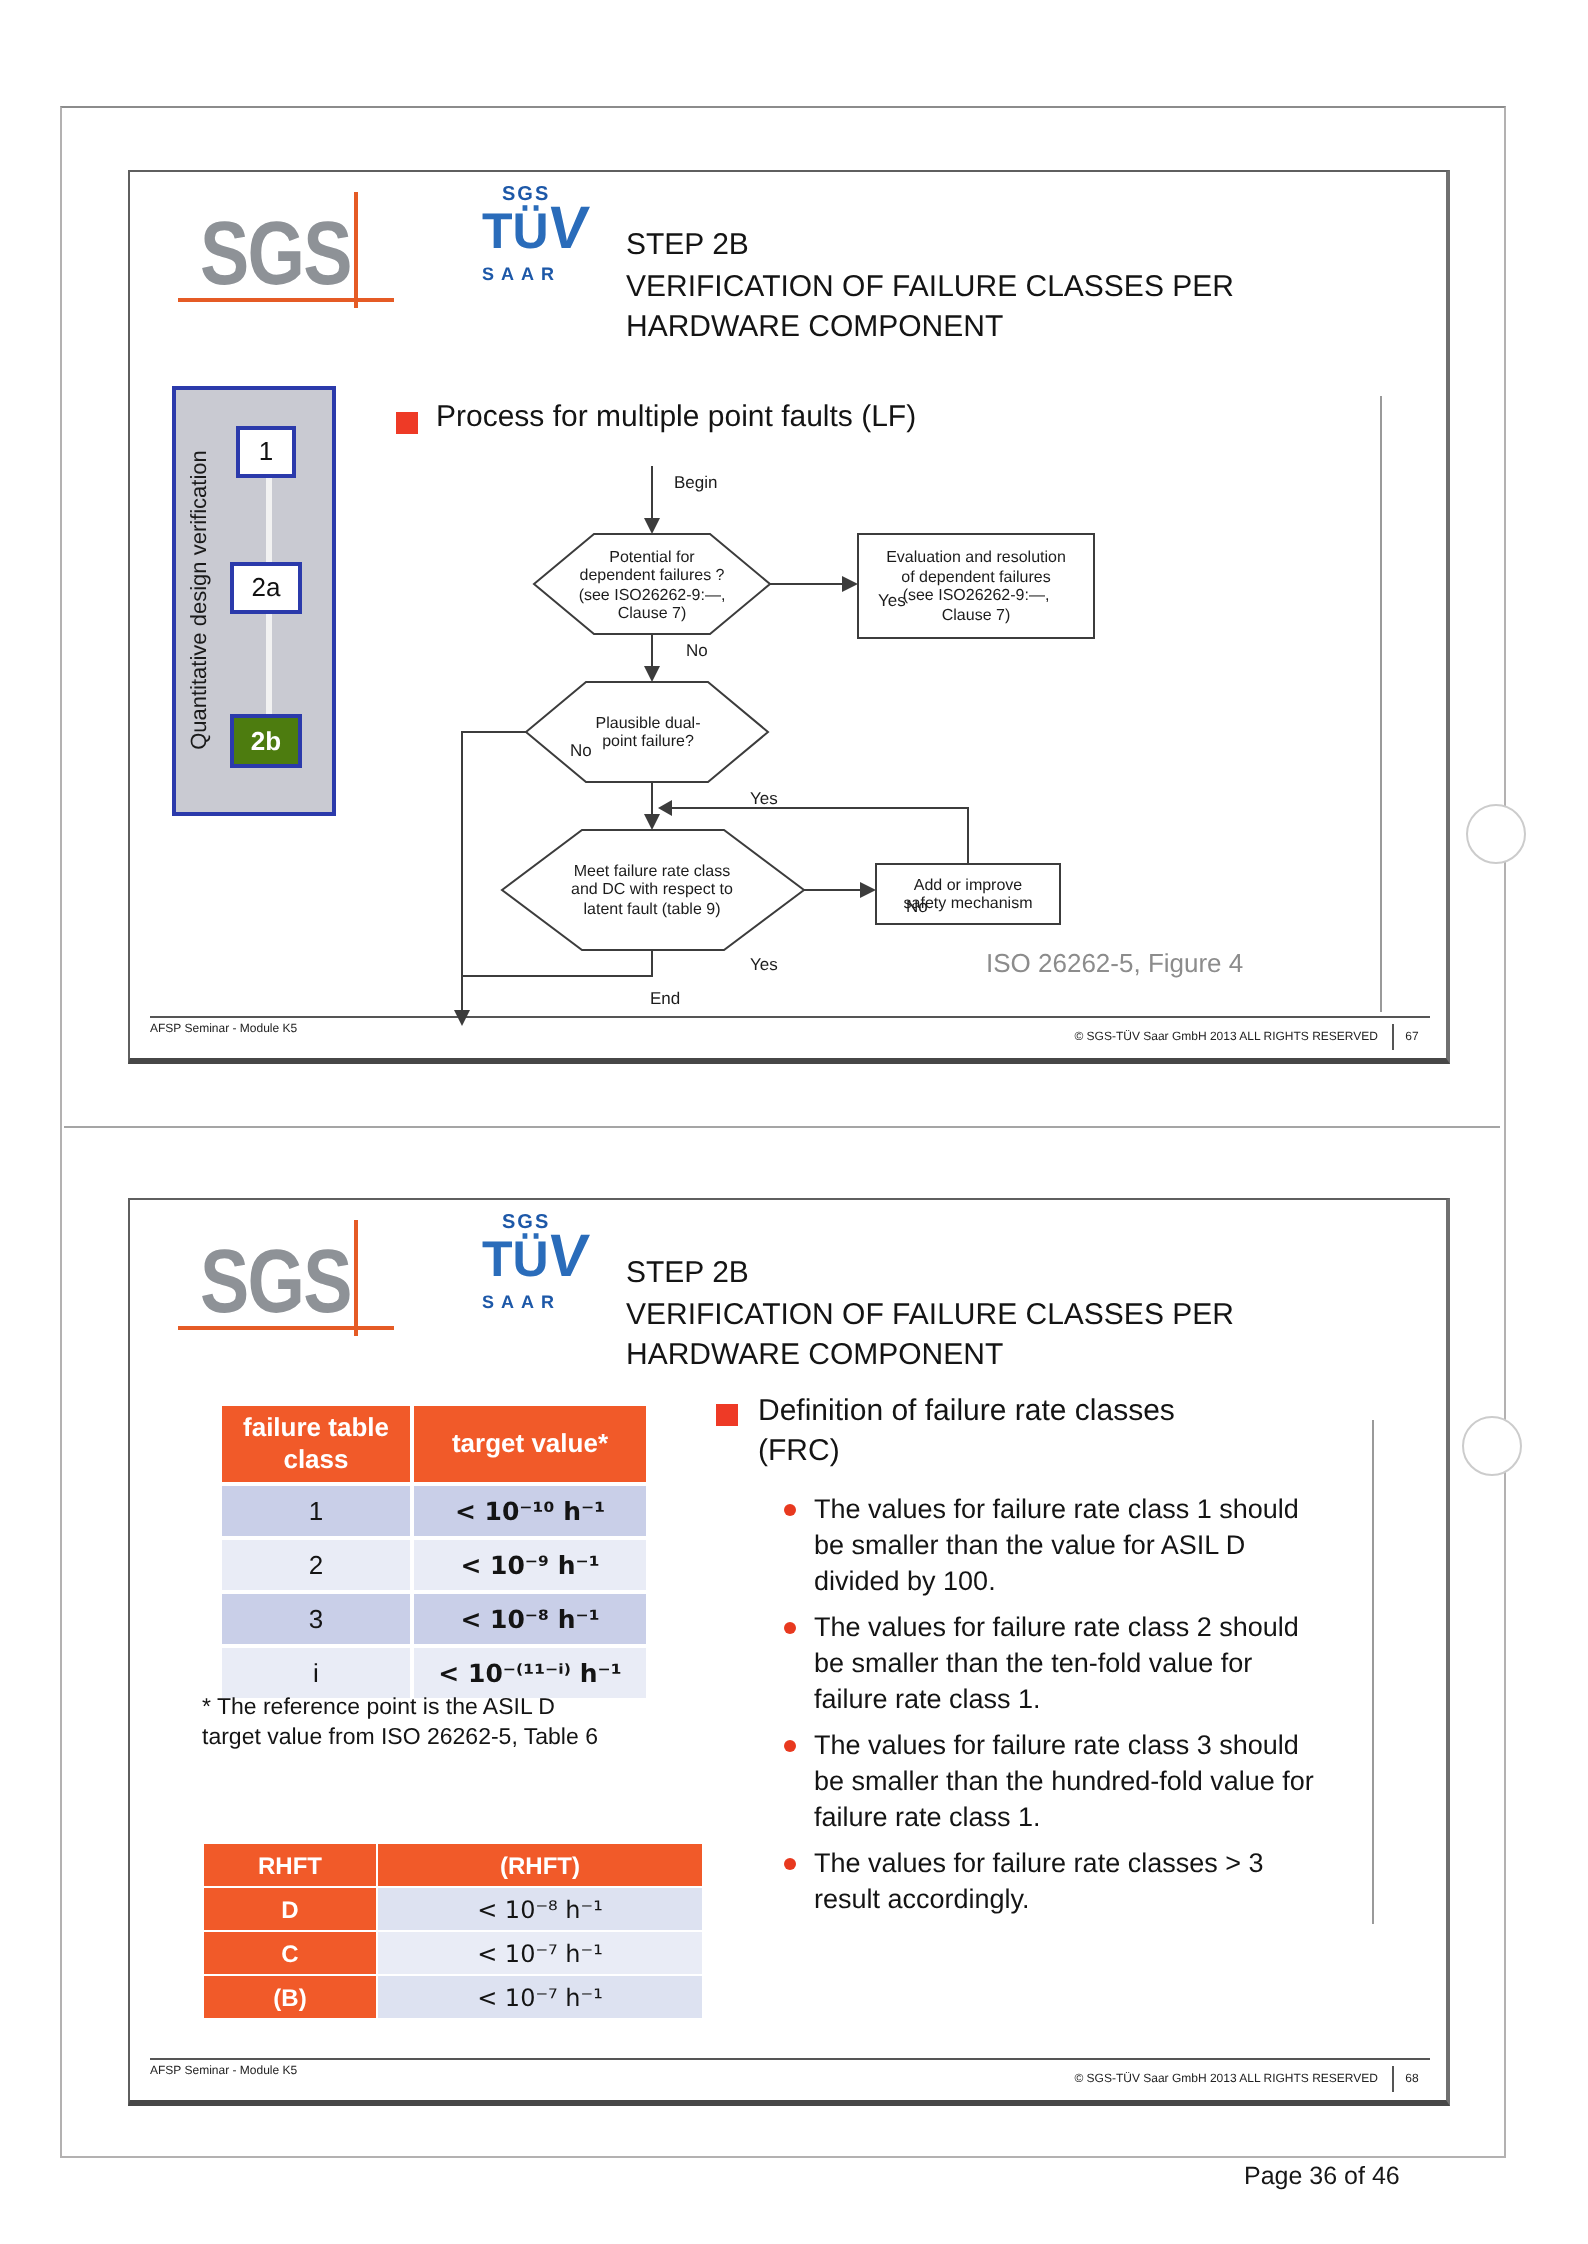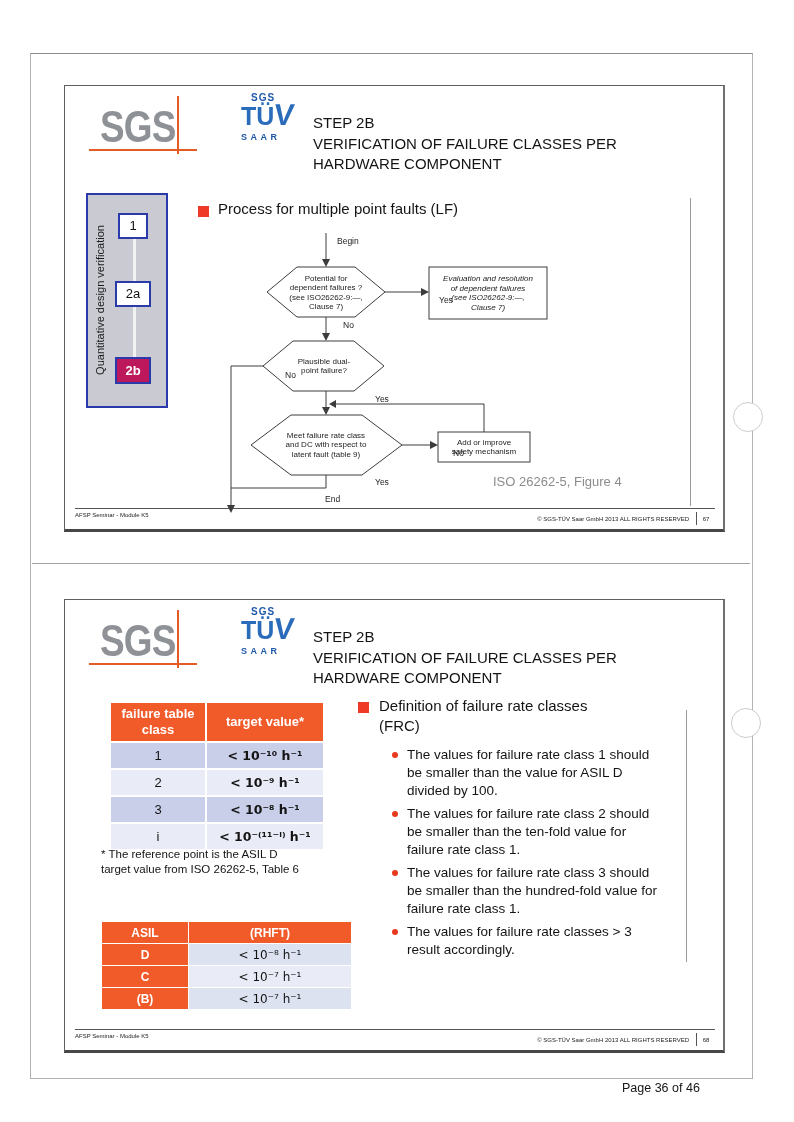--- a/index.html
+++ b/index.html
@@ -41,21 +41,21 @@
   .s1-bullet-label{position:absolute;left:153px;top:114px;font-size:15px;color:#141414;}
   .divider-v1{position:absolute;left:625px;top:112px;width:1px;height:308px;background:#9a9a9a;}
   .divider-v2{position:absolute;left:621px;top:110px;width:1px;height:252px;background:#9a9a9a;}
 
   .sidebar{position:absolute;left:21px;top:107px;width:78px;height:211px;background:#c9cad2;border:2px solid #2b3aab;}
   .sidebar-vlabel{position:absolute;left:-89px;top:98px;width:204px;height:14px;transform:rotate(-90deg);text-align:center;font-size:11px;color:#1a1a1a;}
   .sidebar-connector{position:absolute;left:45px;top:42px;width:3px;height:124px;background:#f2f2f2;}
   .step{position:absolute;border:2px solid #2b3aab;background:#fff;text-align:center;font-size:13px;color:#111;}
   .step1{left:30px;top:18px;width:26px;height:22px;line-height:22px;}
   .step2a{left:27px;top:86px;width:32px;height:22px;line-height:22px;}
-  .step2b{left:27px;top:162px;width:32px;height:23px;line-height:23px;background:#be185d;color:#fff;font-weight:700;}
+  .step2b{left:27px;top:162px;width:32px;height:23px;line-height:23px;background:#4d7c0f;color:#fff;font-weight:700;}
 
   .flow-svg{position:absolute;left:0;top:0;z-index:1;}
   .flow-label{position:absolute;z-index:2;font-size:8.5px;color:#1c1c1c;padding-left:44px;}
   .flow-node{position:absolute;z-index:2;display:flex;align-items:center;justify-content:center;text-align:center;font-size:8px;line-height:9.5px;color:#1c1c1c;}
   .preline{white-space:pre-line;}
   .fig-caption{position:absolute;left:428px;top:388px;font-size:13px;color:#8c8c8c;z-index:2;}
 
   
   .t1{position:absolute;left:44px;top:101px;border-collapse:separate;border-spacing:2px;}
   .t1 th{background:#f15a29;color:#fff;font-size:13px;font-weight:700;line-height:16px;padding:3px 2px;text-align:center;vertical-align:middle;}
@@ -150,21 +150,21 @@
       <polygon points="365,355 365,363 373,359"></polygon>
     </g>
   </svg>
 
   <div class="flow-label" style="left:228px;top:150px;">Begin</div>
   <div class="flow-node preline" style="left:204px;top:184px;width:114px;height:45px;">Potential for
 dependent failures ?
 (see ISO26262-9:—,
 Clause 7)</div>
   <div class="flow-label" style="left:330px;top:209px;">Yes</div>
-  <div class="flow-node preline" style="left:366px;top:184px;width:114px;height:46px;font-style:italic;">Evaluation and resolution
+  <div class="flow-node preline" style="left:366px;top:184px;width:114px;height:46px;">Evaluation and resolution
 of dependent failures
 (see ISO26262-9:—,
 Clause 7)</div>
   <div class="flow-label" style="left:234px;top:234px;">No</div>
   <div class="flow-node preline" style="left:202px;top:262px;width:114px;height:36px;">Plausible dual-
 point failure?</div>
   <div class="flow-label" style="left:176px;top:284px;">No</div>
   <div class="flow-label" style="left:266px;top:308px;">Yes</div>
   <div class="flow-node preline" style="left:198px;top:333px;width:126px;height:52px;">Meet failure rate class
 and DC with respect to
@@ -230,21 +230,21 @@
     </tr>
   </tbody>
     </table>
 
   <div class="footnote preline">* The reference point is the ASIL D
 target value from ISO 26262-5, Table 6</div>
 
   <table class="t2">
     <tbody>
         <tr>
-      <th class="a1">ASIL</th>
+      <th class="a1">RHFT</th>
       <th class="a2">(RHFT)</th>
     </tr>
     <tr>
       <td class="asil">D</td>
       <td class="val2 v-a">&lt; 10⁻⁸ h⁻¹</td>
     </tr>
     <tr>
       <td class="asil">C</td>
       <td class="val2 v-b">&lt; 10⁻⁷ h⁻¹</td>
     </tr>

